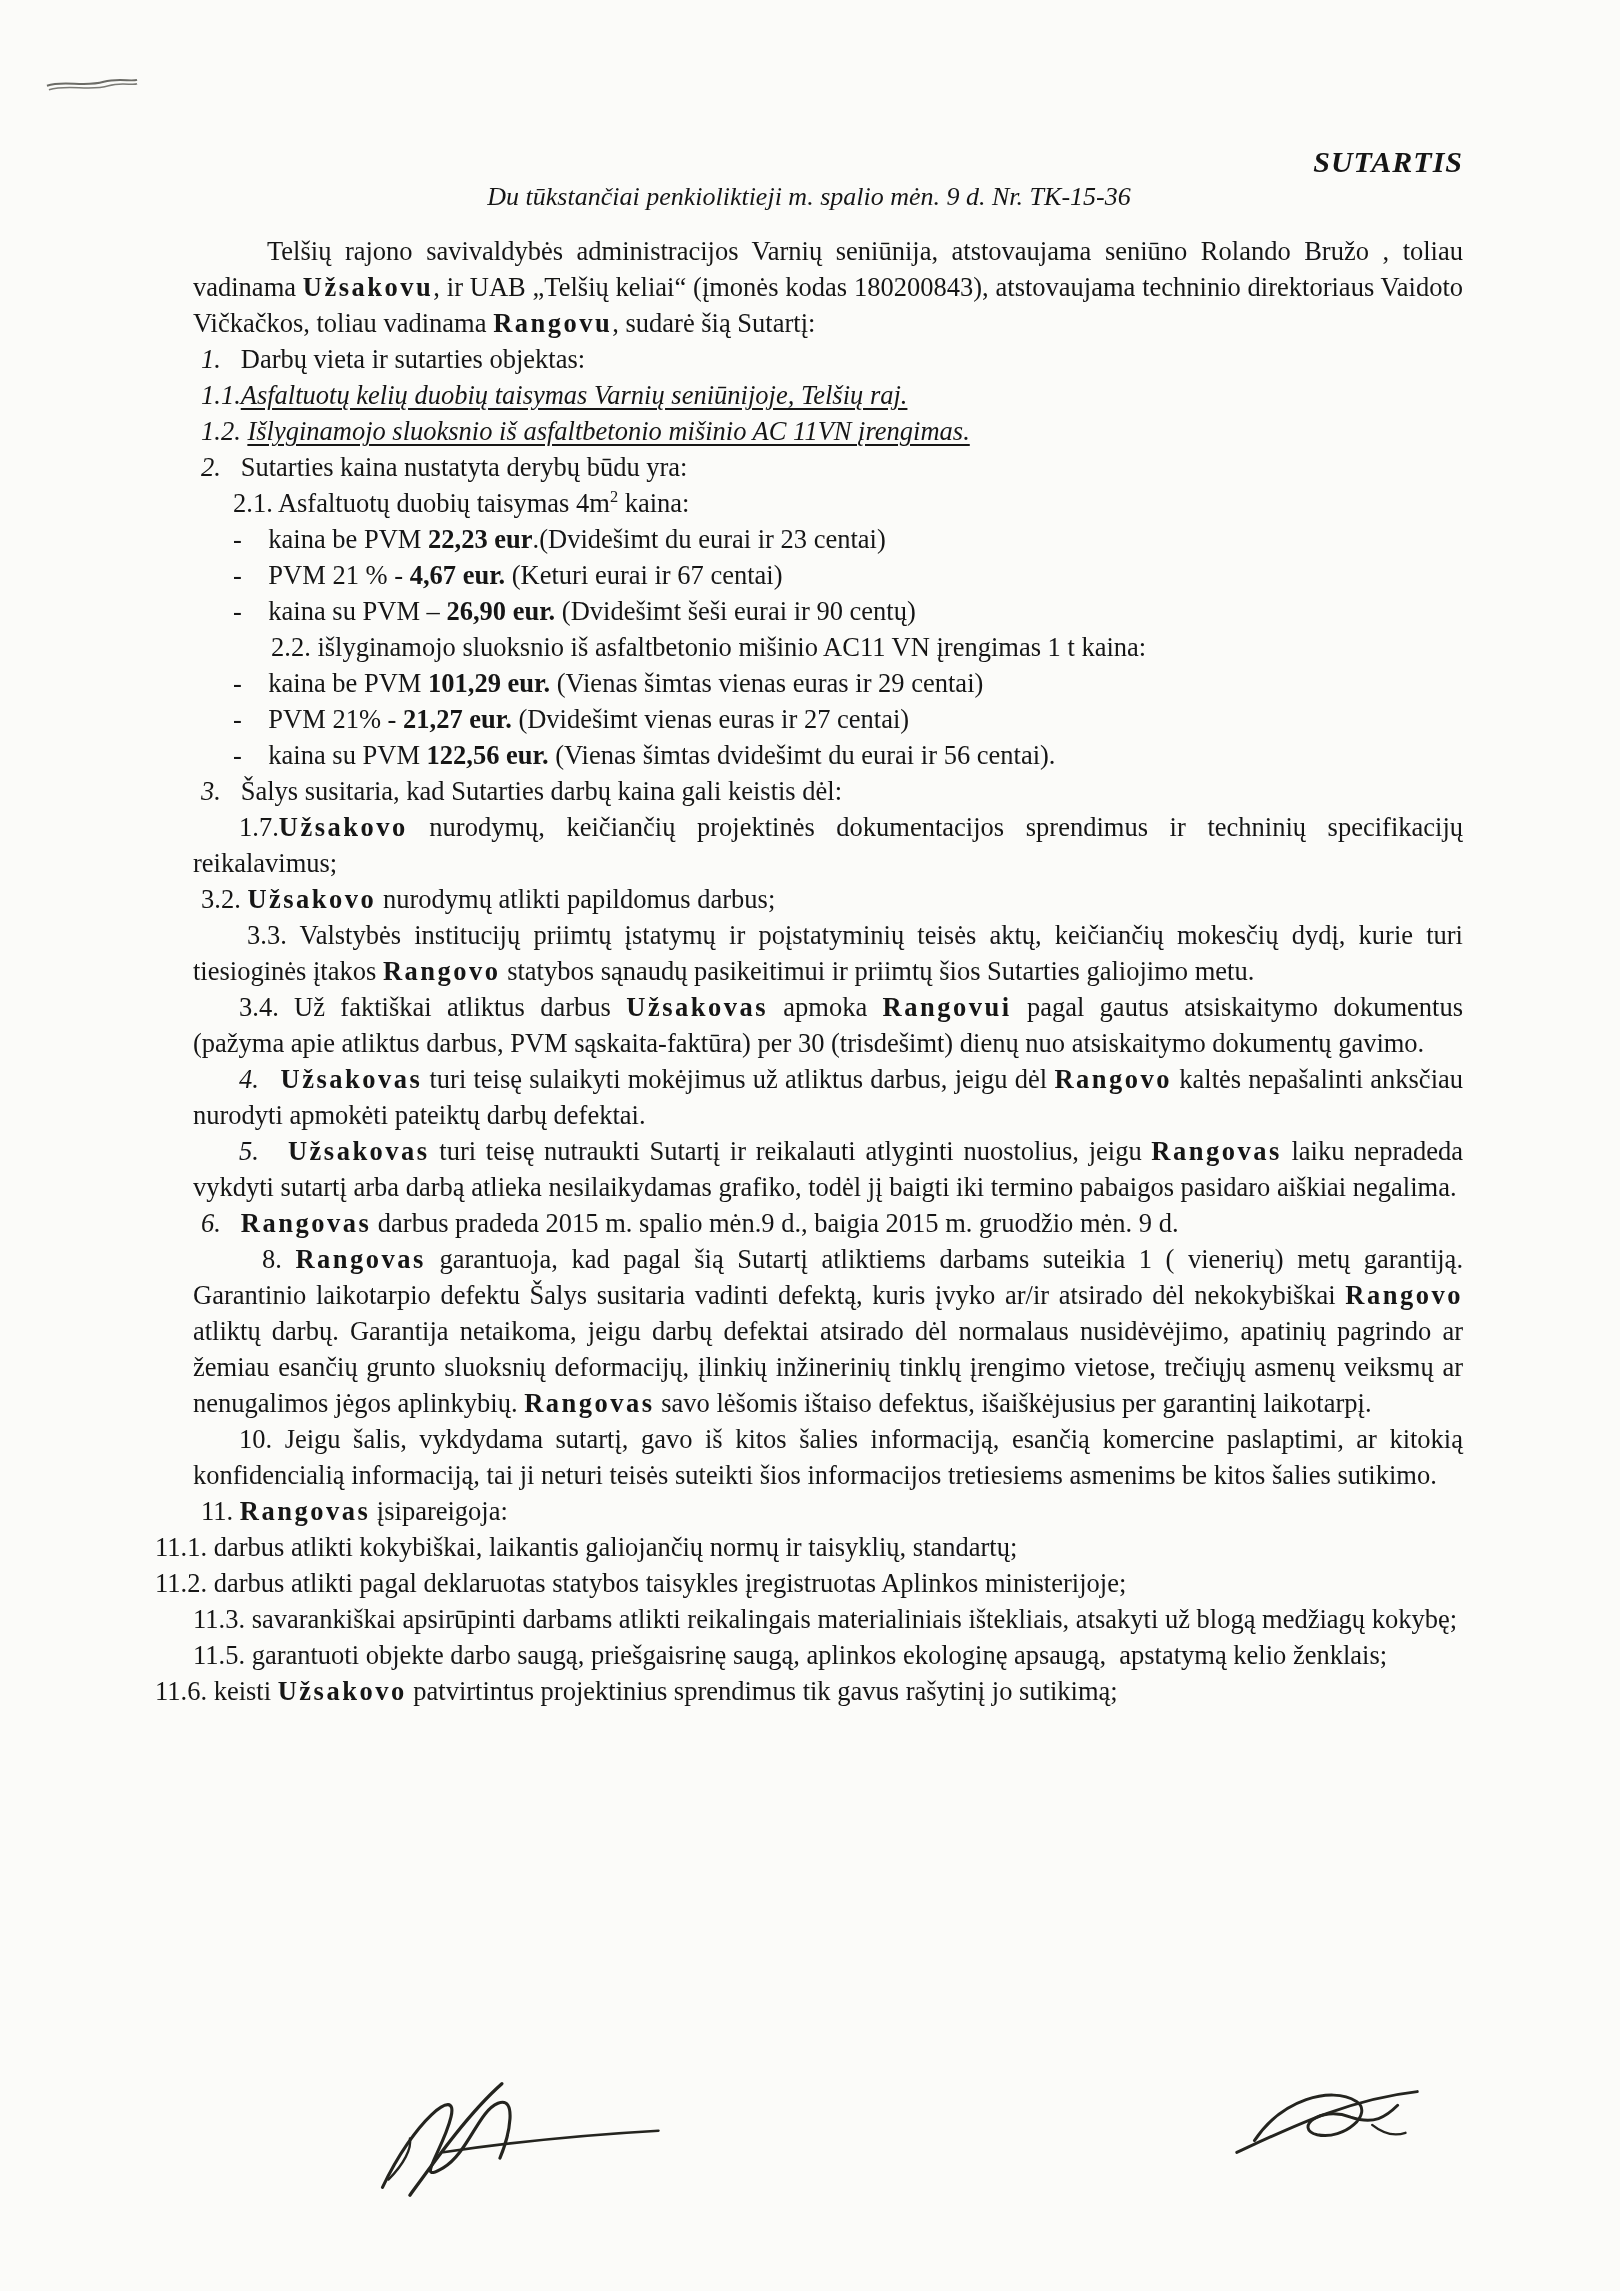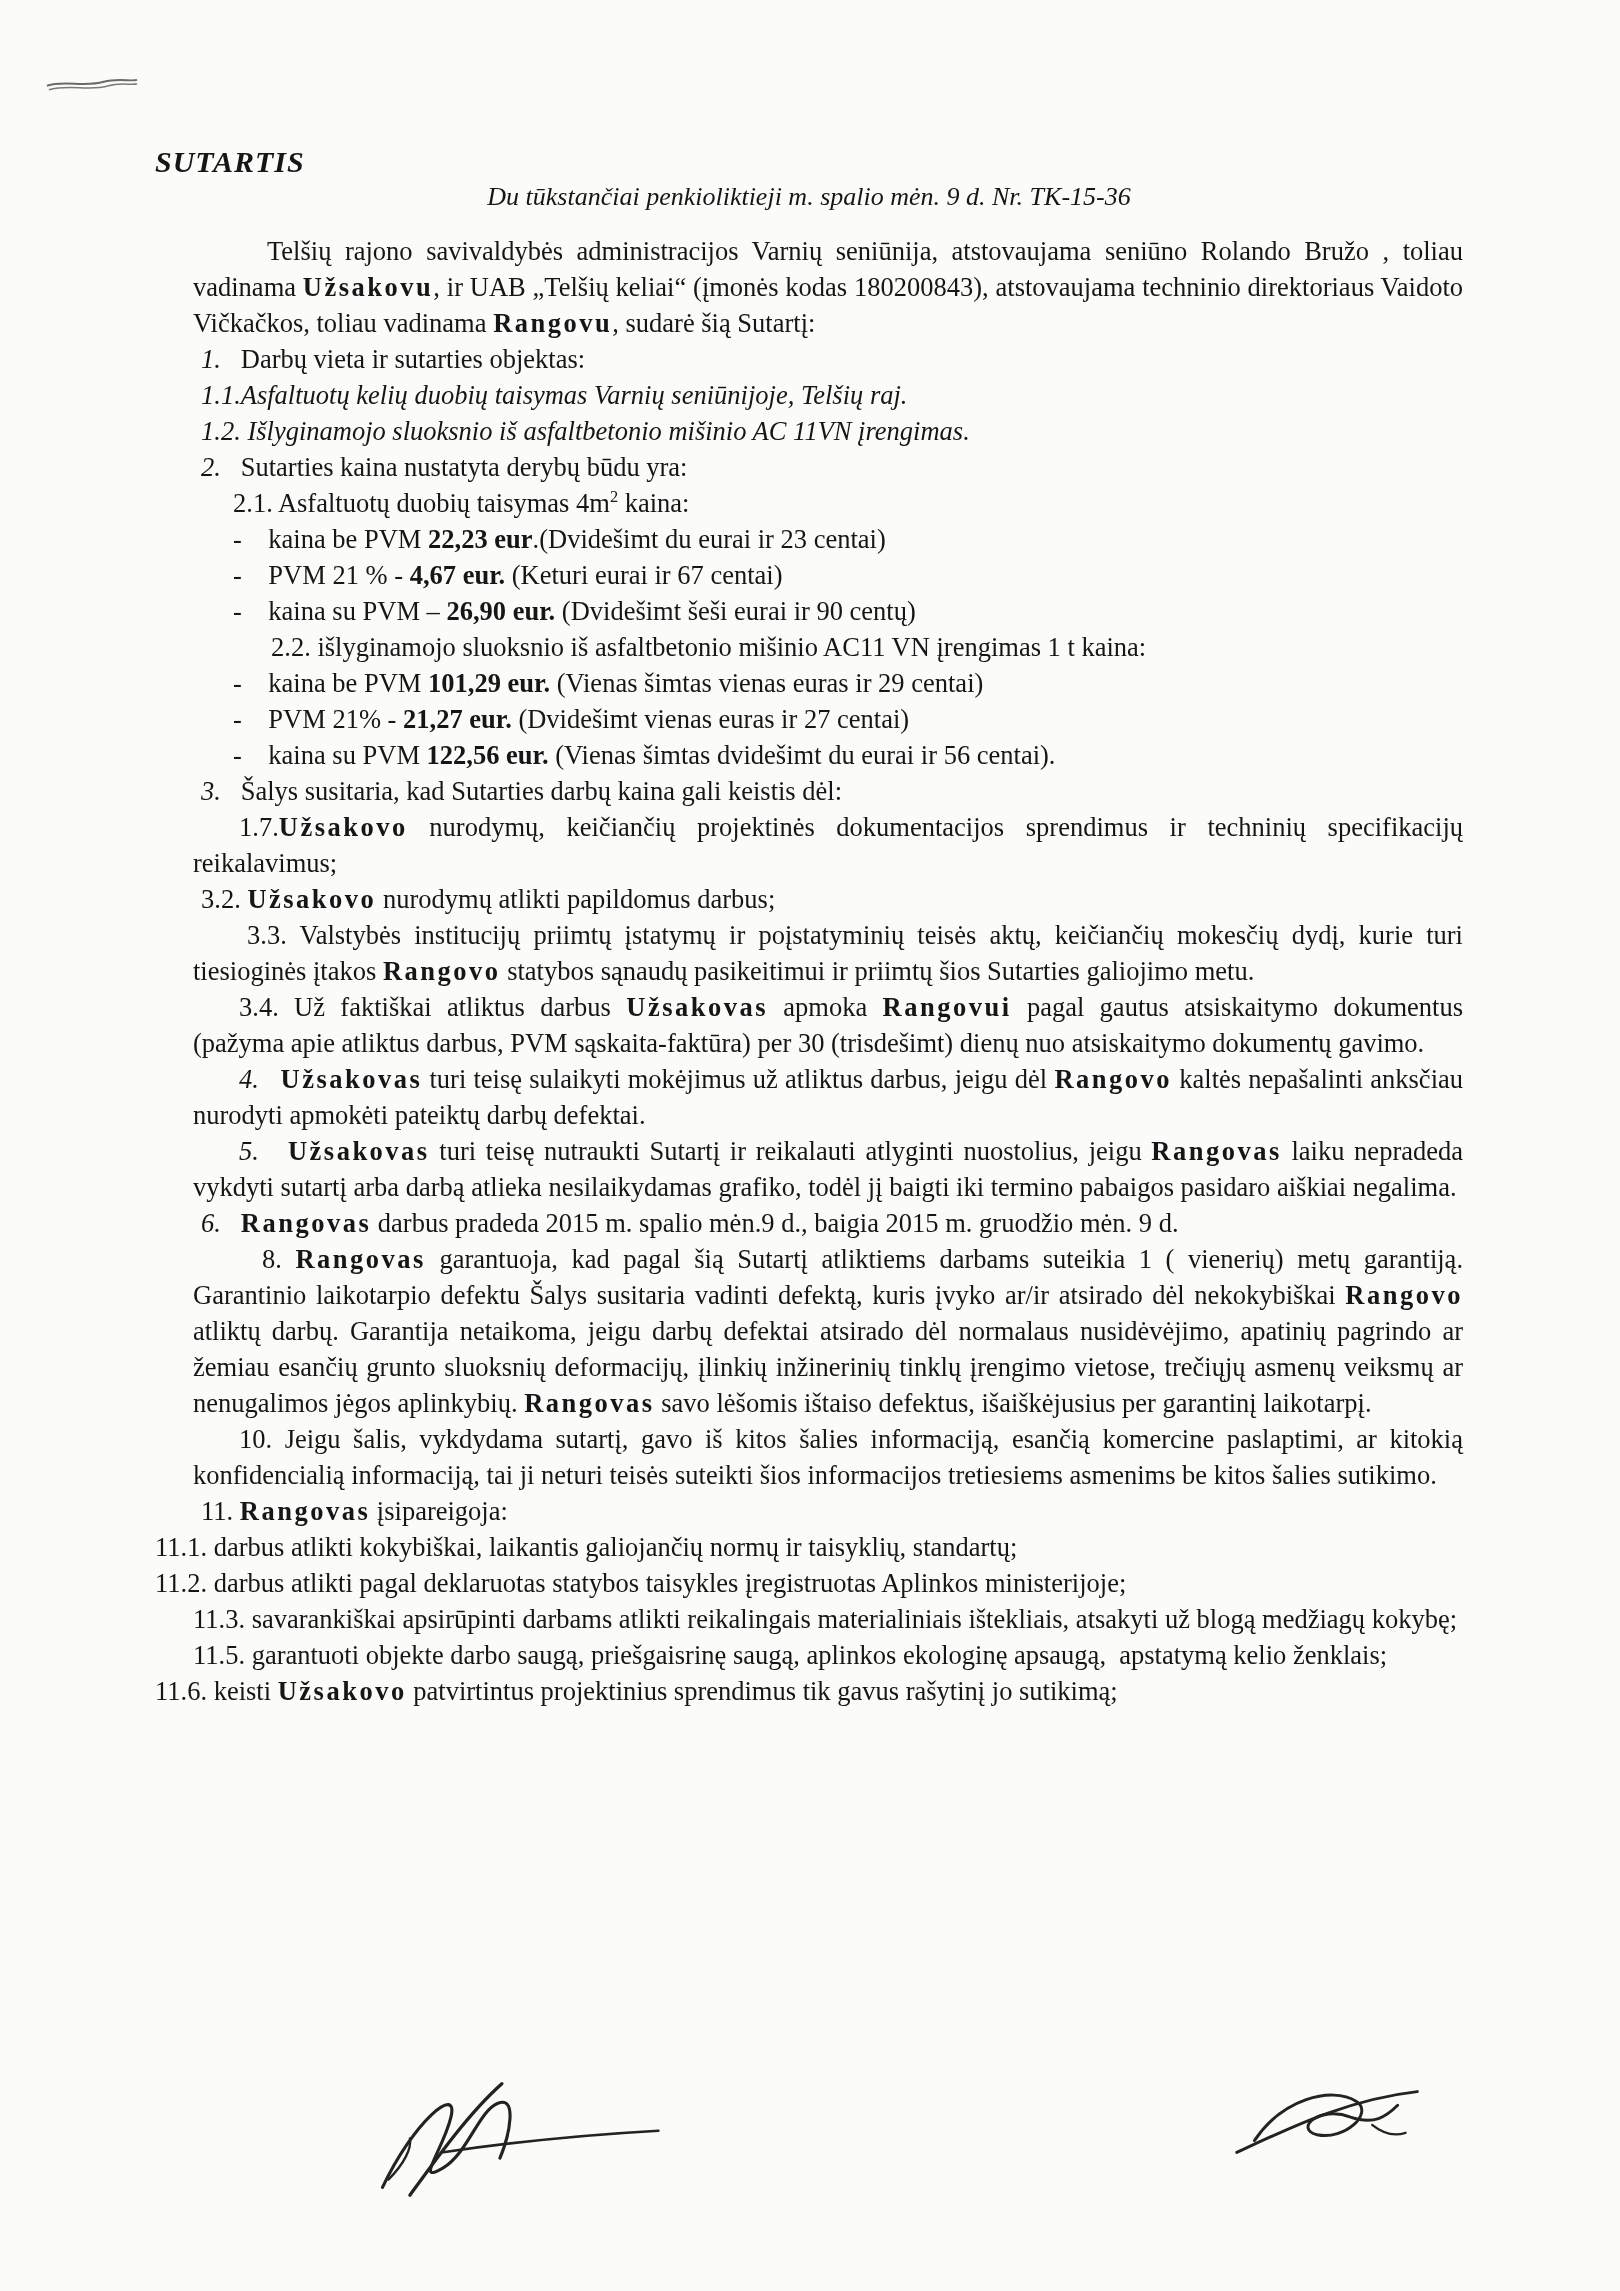--- a/index.html
+++ b/index.html
@@ -10,21 +10,21 @@
     background:#fbfbf9;
     font-family:"Liberation Serif","DejaVu Serif",serif;
     color:#161616;
     overflow:hidden;
   }
   .content{
     position:absolute;
     left:155px;top:145px;width:1308px;
   }
   .doc-title{
-    text-align:left;
+    text-align:right;
     font-weight:bold;font-style:italic;
     font-size:30px;letter-spacing:1px;
     margin:0;
   }
   .doc-subtitle{
     text-align:center;
     font-style:italic;
     font-size:26px;
     margin:2.9px 0 21.6px 0;
   }
@@ -35,21 +35,21 @@
     text-indent:0;
   }
   .just{text-align:justify;margin-left:38px;}
   .ti47{text-indent:46px;}
   .ti55{text-indent:54px;}
   .ti70{text-indent:69px;}
   .ti75{text-indent:74px;}
   .ti80{text-indent:78px;}
   .b{font-weight:bold;}
   .i{font-style:italic;}
-  .u{text-underline-offset:3.9px;}
+  .u{text-decoration:underline;text-underline-offset:3.9px;}
   .i.u{font-style:italic;}
   .sp{letter-spacing:2.5px;font-weight:bold;}
   .sup{font-size:0.62em;vertical-align:super;line-height:0;}
   .sig{position:absolute;}
   .sig svg{display:block;}
   .artifact{position:absolute;}
 </style>
 </head>
 <body>
 

